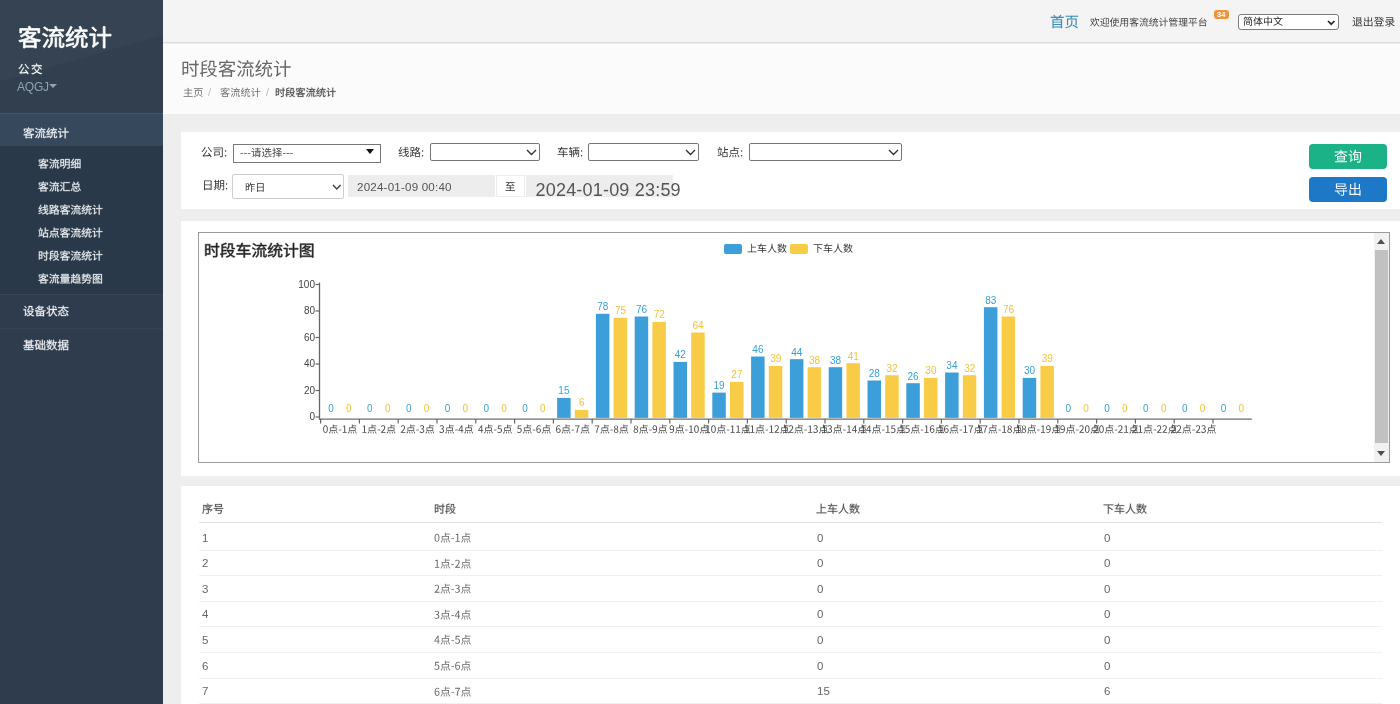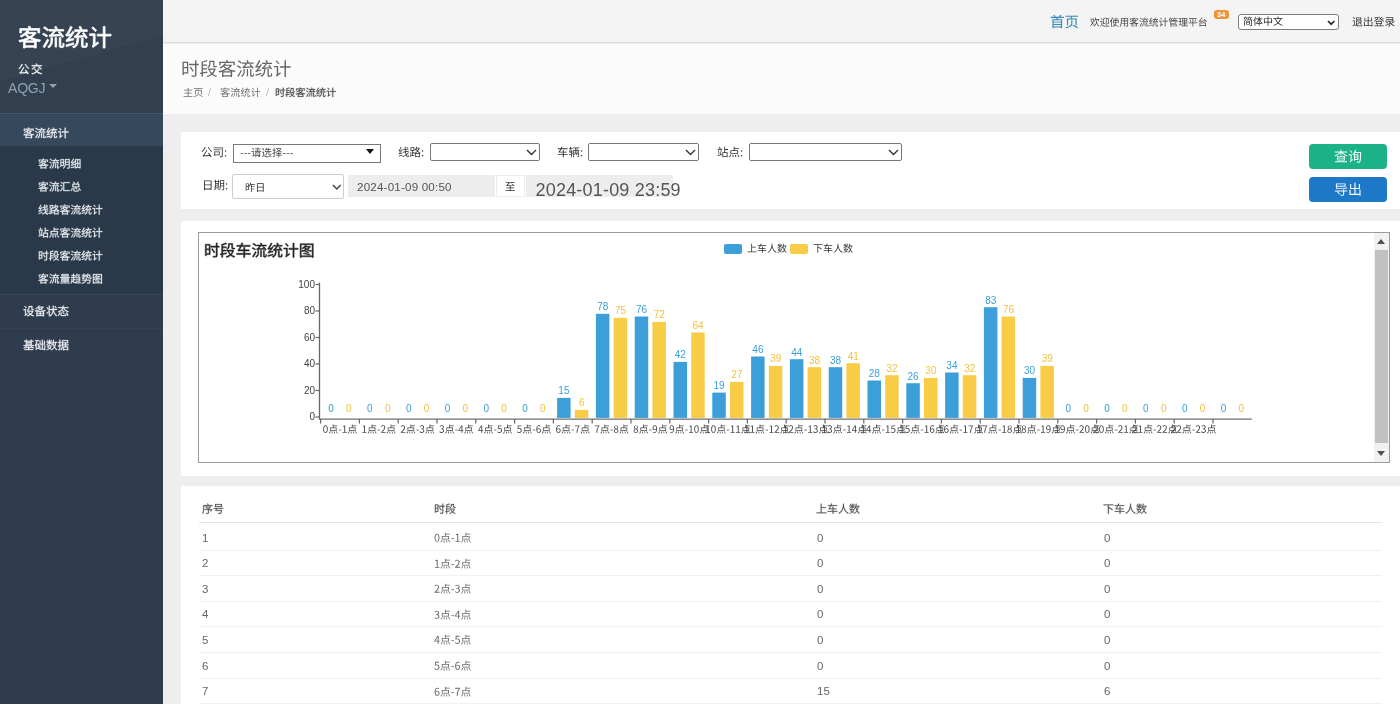--- a/index.html
+++ b/index.html
@@ -143,21 +143,21 @@
       <use href="#g7edf" x="2000"></use>
       <use href="#g8ba1" x="3000"></use>
     </g>
   </svg>
 <svg style="position:absolute;left:17.5px;top:63.0px;overflow:visible" width="28" height="15">
     <g fill="#ffffff" stroke="#ffffff" stroke-width="26" transform="translate(0,10.35) scale(0.01150,-0.01150)">
       <use href="#g516c" x="0"></use>
       <use href="#g4ea4" x="1130"></use>
     </g>
   </svg>
-<div class="abs" style="left:8px;top:79.5px;font-size:14px;color:#8fa3b5;letter-spacing:-0.2px">AQGJ</div>
+<div class="abs" style="left:17px;top:79.5px;font-size:12px;color:#8fa3b5;letter-spacing:-0.2px">AQGJ</div>
 <div class="abs" style="left:49px;top:83.5px;width:0;height:0;border-left:4px solid transparent;border-right:4px solid transparent;border-top:4.5px solid #8fa3b5"></div>
 <div class="abs" style="left:0;top:113px;width:163px;height:33px;background:#36495c;border-top:1px solid rgba(255,255,255,0.07)"></div>
 <div class="abs" style="left:0;top:146px;width:163px;height:148px;background:#2a3949"></div>
 <svg style="position:absolute;left:22.5px;top:127.2px;overflow:visible" width="48" height="15">
     <g fill="#f4f7f9" stroke="#f4f7f9" stroke-width="28" transform="translate(0,10.35) scale(0.01150,-0.01150)">
       <use href="#g5ba2" x="0"></use>
       <use href="#g6d41" x="1000"></use>
       <use href="#g7edf" x="2000"></use>
       <use href="#g8ba1" x="3000"></use>
     </g>
@@ -339,21 +339,21 @@
 <svg class="abs" style="left:331.5px;top:184px" width="10" height="7">
     <path d="M1 1 L4.8 5 L8.6 1" fill="none" stroke="#444" stroke-width="1.5"></path>
   </svg>
 <svg style="position:absolute;left:244.5px;top:181.6px;overflow:visible" width="23" height="14">
     <g fill="#333333" transform="translate(0,9.18) scale(0.01020,-0.01020)">
       <use href="#g6628" x="0"></use>
       <use href="#g65e5" x="1000"></use>
     </g>
   </svg>
 <div class="abs" style="left:347.5px;top:174.5px;width:147px;height:22.5px;background:#ededed"></div>
-<div class="abs" style="left:357px;top:180px;font-size:11.6px;color:#555;letter-spacing:0.2px">2024-01-09 00:50</div>
+<div class="abs" style="left:357px;top:180px;font-size:11.6px;color:#555;letter-spacing:0.2px">2024-01-09 00:40</div>
 <div class="abs" style="left:495.5px;top:174.5px;width:29px;height:22.5px;background:#fff;border:1px solid #ececec"></div>
 <svg style="position:absolute;left:504.8px;top:180.9px;overflow:visible" width="13" height="14">
     <g fill="#333333" transform="translate(0,9.45) scale(0.01050,-0.01050)">
       <use href="#g81f3" x="0"></use>
     </g>
   </svg>
 <div class="abs" style="left:525.5px;top:174.5px;width:147px;height:22.5px;background:#ededed"></div>
 <div class="abs" style="left:535.5px;top:180px;font-size:18px;color:#555;letter-spacing:0.2px">2024-01-09 23:59</div>
 <div class="abs" style="left:1308.5px;top:143.5px;width:78.5px;height:25px;background:#1cb288;border-radius:4px"></div>
 <svg style="position:absolute;left:1334.0px;top:149.0px;overflow:visible" width="30" height="18">

